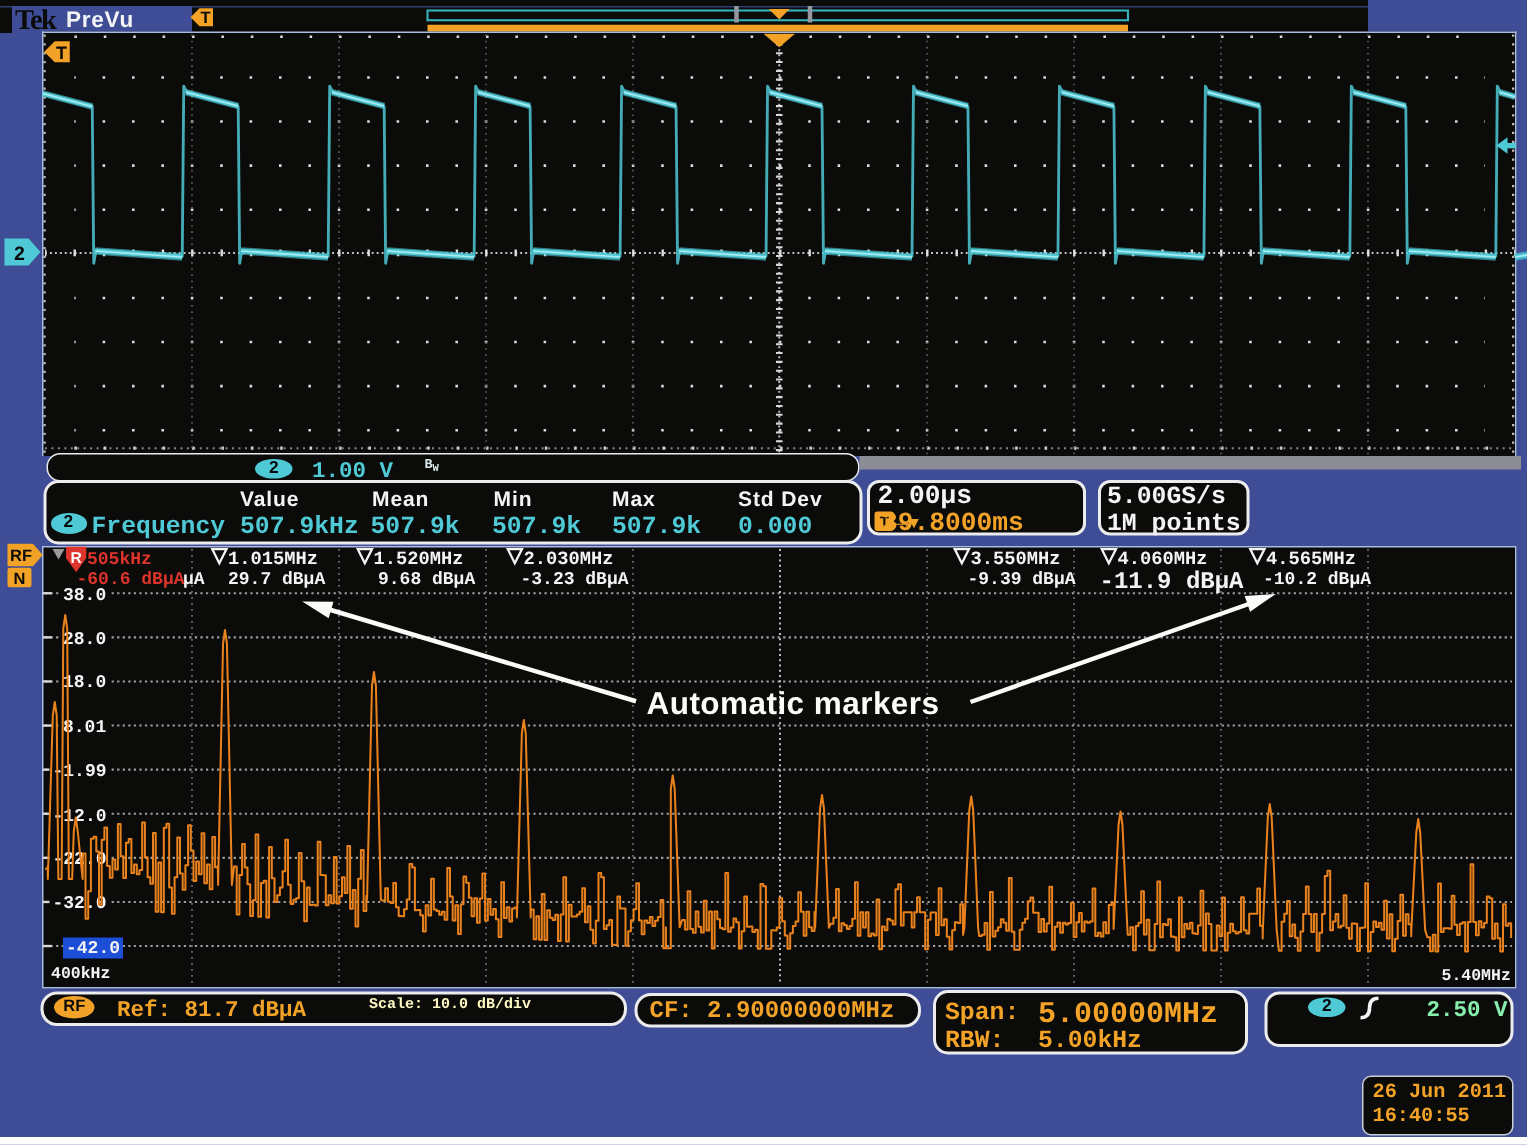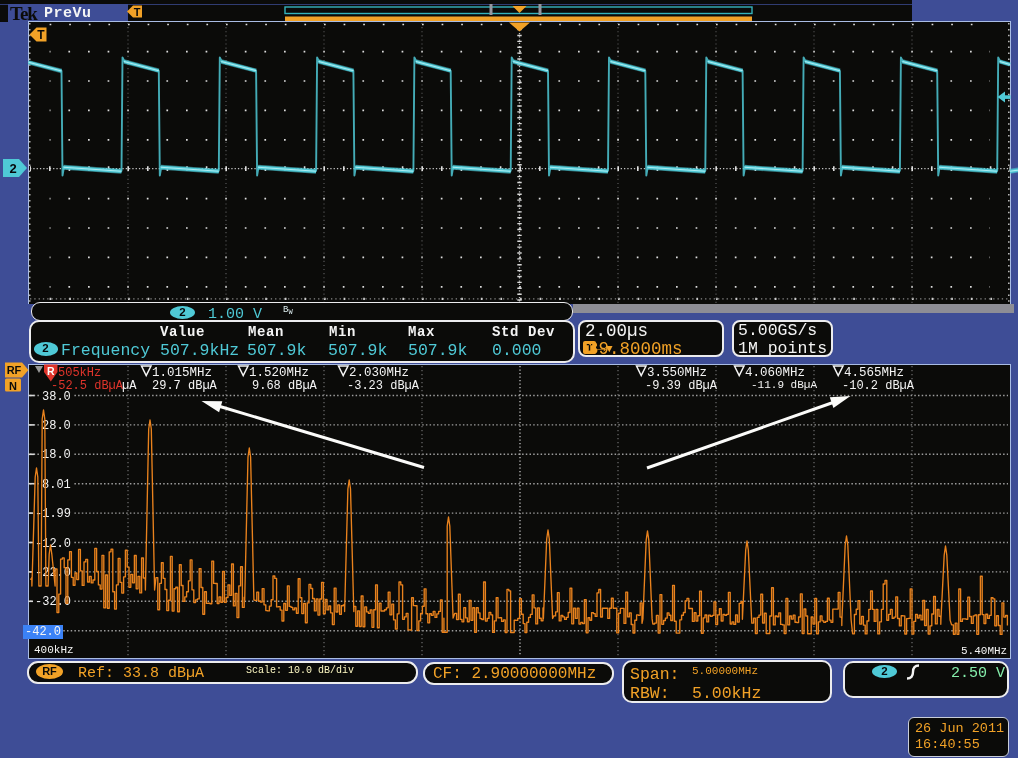--- a/index.html
+++ b/index.html
@@ -1,18 +1,18 @@
 <!DOCTYPE html>
 <html><head><meta charset="utf-8">
 <style>
 html,body{margin:0;padding:0;width:1018px;height:763px;background:#FFFFFF;overflow:hidden}
 *{box-sizing:border-box}
 .abs{position:absolute}
-.mono{font-family:"Liberation Mono",monospace;font-weight:normal}
-.sans{font-family:Liberation Mono, monospace;font-weight:bold}
+.mono{font-family:"Liberation Mono",monospace;font-weight:bold}
+.sans{font-family:Liberation Sans, sans-serif;font-weight:bold}
 #scope{position:absolute;left:0;top:0;width:1018px;height:758px;background:#3E4D96}
 .obox{position:absolute;background:#0B0B09;border:2px solid #ECECEE;border-radius:9px;color:#F2A227}
 .badge{position:absolute;background:#4FC9D6;border-radius:50%;color:#06080a;text-align:center;font-family:"Liberation Sans",sans-serif;font-weight:bold}
 </style></head>
 <body>
 <div id="scope">
 
   <div class="abs" style="left:0;top:0;width:912px;height:22px;background:#0B0B09"></div>
   <div class="abs" style="left:0;top:4px;width:912px;height:1px;background:#3E4D96;opacity:.75"></div>
   <div class="abs" style="left:8px;top:4px;width:120px;height:18px;background:#3E4D96"></div>
@@ -142,21 +142,21 @@
 
   <div class="abs mono" style="top:0;left:0;width:80px;color:#F4F4F4;font-size:12px">
     <span class="abs" style="left:40px;top:389.5px;background:#0B0B09;padding:0 2px">38.0</span>
     <span class="abs" style="left:40px;top:418.9px;background:#0B0B09;padding:0 2px">28.0</span>
     <span class="abs" style="left:40px;top:448.3px;background:#0B0B09;padding:0 2px">18.0</span>
     <span class="abs" style="left:40px;top:477.7px;background:#0B0B09;padding:0 2px">8.01</span>
     <span class="abs" style="left:33px;top:507.1px;background:#0B0B09;padding:0 2px">-1.99</span>
     <span class="abs" style="left:33px;top:536.5px;background:#0B0B09;padding:0 2px">-12.0</span>
     <span class="abs" style="left:33px;top:565.9px;background:#0B0B09;padding:0 2px">-22.0</span>
     <span class="abs" style="left:33px;top:595.3px;background:#0B0B09;padding:0 2px">-32.0</span>
-    <span class="abs" style="left:23px;top:624.7px;background:#3b82f6;padding:0 2px">-42.0</span>
+    <span class="abs" style="left:42px;top:624.7px;background:#1d4ed8;padding:0 2px">-42.0</span>
   </div>
   <svg class="abs" style="left:0;top:0" width="1018" height="763" viewBox="0 0 1018 763">
     <polyline points="30.0,579.1 31.8,579.1 31.8,577.4 31.9,586.0 35.2,477.0 36.5,468.0 37.8,477.0 38.9,586.0 41.1,586.0 42.2,419.0 43.5,410.0 44.8,419.0 45.9,586.0 48.1,586.0 49.2,554.0 50.5,545.0 51.8,554.0 55.1,586.0 55.2,569.0 57.0,569.0 57.0,612.5 58.8,612.5 58.8,594.1 60.6,594.1 60.6,559.1 62.4,559.1 62.4,557.9 64.2,557.9 64.2,567.7 66.0,567.7 66.0,603.2 67.8,603.2 67.8,559.9 69.6,559.9 69.6,551.6 71.4,551.6 71.4,577.3 73.2,577.3 73.2,585.2 75.0,585.2 75.0,573.0 76.8,573.0 76.8,579.6 78.6,579.6 78.6,549.4 80.4,549.4 80.4,570.9 82.2,570.9 82.2,585.4 84.0,585.4 84.0,561.9 85.8,561.9 85.8,559.3 87.6,559.3 87.6,582.0 89.4,582.0 89.4,576.3 91.2,576.3 91.2,582.9 93.0,582.9 93.0,580.0 94.8,580.0 94.8,548.4 96.6,548.4 96.6,571.5 98.4,571.5 98.4,584.9 100.2,584.9 100.2,589.1 102.0,589.1 102.0,555.3 103.8,555.3 103.8,607.8 105.6,607.8 105.6,575.0 107.4,575.0 107.4,608.2 109.2,608.2 109.2,551.8 111.0,551.8 111.0,549.2 112.8,549.2 112.8,591.7 114.6,591.7 114.6,609.1 116.4,609.1 116.4,584.9 118.2,584.9 118.2,558.3 120.0,558.3 120.0,582.3 121.8,582.3 121.8,593.1 123.6,593.1 123.6,576.8 125.4,576.8 125.4,550.2 127.2,550.2 127.2,567.1 129.0,567.1 129.0,587.3 130.8,587.3 130.8,574.3 132.6,574.3 132.6,582.8 134.4,582.8 134.4,555.5 136.2,555.5 136.2,588.8 138.0,588.8 138.0,576.3 139.8,576.3 139.8,592.9 141.6,592.9 141.6,558.0 143.4,558.0 143.4,578.1 145.2,578.1 145.2,577.4 145.4,590.0 148.7,429.0 150.0,420.0 151.3,429.0 154.6,590.0 156.0,577.6 157.8,577.6 157.8,609.7 159.6,609.7 159.6,583.3 161.4,583.3 161.4,562.7 163.2,562.7 163.2,578.3 165.0,578.3 165.0,589.5 166.8,589.5 166.8,610.6 168.6,610.6 168.6,600.2 170.4,600.2 170.4,556.4 172.2,556.4 172.2,611.1 174.0,611.1 174.0,588.7 175.8,588.7 175.8,587.2 177.6,587.2 177.6,611.7 179.4,611.7 179.4,564.7 181.2,564.7 181.2,585.5 183.0,585.5 183.0,601.4 184.8,601.4 184.8,596.9 186.6,596.9 186.6,591.7 188.4,591.7 188.4,580.8 190.2,580.8 190.2,559.9 192.0,559.9 192.0,589.8 193.8,589.8 193.8,602.6 195.6,602.6 195.6,599.8 197.4,599.8 197.4,598.9 199.2,598.9 199.2,568.6 201.0,568.6 201.0,587.5 202.8,587.5 202.8,614.2 204.6,614.2 204.6,591.7 206.4,591.7 206.4,603.4 208.2,603.4 208.2,603.2 210.0,603.2 210.0,603.7 211.8,603.7 211.8,561.1 213.6,561.1 213.6,583.4 215.4,583.4 215.4,583.5 217.2,583.5 217.2,603.5 219.0,603.5 219.0,596.8 220.8,596.8 220.8,602.2 222.6,602.2 222.6,571.3 224.4,571.3 224.4,602.3 226.2,602.3 226.2,597.5 228.0,597.5 228.0,584.8 229.8,584.8 229.8,595.4 231.6,595.4 231.6,564.0 233.4,564.0 233.4,605.9 235.2,605.9 235.2,593.3 237.0,593.3 237.0,617.6 238.8,617.6 238.8,585.9 240.6,585.9 240.6,566.7 242.4,566.7 242.4,607.4 244.2,607.4 244.2,597.2 244.7,599.9 248.0,457.0 249.3,448.0 250.6,457.0 253.9,599.9 255.0,600.4 256.8,600.4 256.8,592.1 258.6,592.1 258.6,601.2 260.4,601.2 260.4,602.0 262.2,602.0 262.2,588.6 264.0,588.6 264.0,604.8 265.8,604.8 265.8,610.6 267.6,610.6 267.6,610.9 269.4,610.9 269.4,606.1 271.2,606.1 271.2,599.7 273.0,599.7 273.0,576.0 274.8,576.0 274.8,578.4 276.6,578.4 276.6,606.9 278.4,606.9 278.4,606.6 280.2,606.6 280.2,610.1 282.0,610.1 282.0,621.0 283.8,621.0 283.8,603.5 285.6,603.5 285.6,610.3 287.4,610.3 287.4,585.8 289.2,585.8 289.2,606.4 291.0,606.4 291.0,607.3 292.8,607.3 292.8,609.8 294.6,609.8 294.6,607.9 296.4,607.9 296.4,613.2 298.2,613.2 298.2,578.7 300.0,578.7 300.0,597.7 301.8,597.7 301.8,613.6 303.6,613.6 303.6,603.5 305.4,603.5 305.4,622.7 307.2,622.7 307.2,602.9 309.0,602.9 309.0,584.4 310.8,584.4 310.8,588.5 312.6,588.5 312.6,598.5 314.4,598.5 314.4,610.9 316.2,610.9 316.2,598.8 318.0,598.8 318.0,615.1 319.8,615.1 319.8,599.0 321.6,599.0 321.6,582.4 323.4,582.4 323.4,613.7 325.2,613.7 325.2,599.4 327.0,599.4 327.0,609.9 328.8,609.9 328.8,606.0 330.6,606.0 330.6,612.8 332.4,612.8 332.4,624.6 334.2,624.6 334.2,588.1 336.0,588.1 336.0,612.0 337.8,612.0 337.8,604.9 339.6,604.9 339.6,614.3 341.4,614.3 341.4,605.7 343.2,605.7 343.2,605.0 344.6,605.0 344.6,611.6 347.9,489.0 349.2,480.0 350.5,489.0 353.8,611.6 354.0,606.4 355.8,606.4 355.8,626.2 357.6,626.2 357.6,610.9 359.4,610.9 359.4,626.5 361.2,626.5 361.2,596.0 363.0,596.0 363.0,626.7 364.8,626.7 364.8,606.9 366.6,606.9 366.6,611.9 368.4,611.9 368.4,613.3 370.2,613.3 370.2,609.8 372.0,609.8 372.0,627.3 373.8,627.3 373.8,609.7 375.6,609.7 375.6,584.8 377.4,584.8 377.4,627.7 379.2,627.7 379.2,603.2 381.0,603.2 381.0,611.0 382.8,611.0 382.8,611.0 384.6,611.0 384.6,609.7 386.4,609.7 386.4,607.8 388.2,607.8 388.2,592.1 390.0,592.1 390.0,614.8 391.8,614.8 391.8,604.1 393.6,604.1 393.6,619.9 395.4,619.9 395.4,629.0 397.2,629.0 397.2,613.8 399.0,613.8 399.0,582.0 400.8,582.0 400.8,584.9 402.6,584.9 402.6,619.3 404.4,619.3 404.4,616.9 406.2,616.9 406.2,613.3 408.0,613.3 408.0,629.9 409.8,629.9 409.8,630.0 411.6,630.0 411.6,597.7 413.4,597.7 413.4,605.6 415.2,605.6 415.2,605.7 417.0,605.7 417.0,630.5 418.8,630.5 418.8,620.9 420.6,620.9 420.6,613.5 422.4,613.5 422.4,606.2 424.2,606.2 424.2,588.8 426.0,588.8 426.0,613.7 427.8,613.7 427.8,622.8 429.6,622.8 429.6,613.7 431.4,613.7 431.4,615.3 433.2,615.3 433.2,611.4 435.0,611.4 435.0,617.4 436.8,617.4 436.8,613.9 438.6,613.9 438.6,611.4 440.4,611.4 440.4,600.0 442.2,600.0 442.2,632.2 443.9,632.2 443.9,618.1 444.0,632.2 447.2,632.2 447.2,526.0 448.5,517.0 449.8,526.0 453.0,615.6 453.1,618.1 454.8,613.3 456.6,613.3 456.6,619.6 458.4,619.6 458.4,594.2 460.2,594.2 460.2,619.4 462.0,619.4 462.0,621.8 463.8,621.8 463.8,607.6 465.6,607.6 465.6,617.9 467.4,617.9 467.4,621.7 469.2,621.7 469.2,600.5 471.0,600.5 471.0,620.3 472.8,620.3 472.8,607.7 474.6,607.7 474.6,632.3 476.4,632.3 476.4,607.7 478.2,607.7 478.2,612.9 480.0,612.9 480.0,618.6 481.8,618.6 481.8,619.5 483.6,619.5 483.6,582.0 485.4,582.0 485.4,621.1 487.2,621.1 487.2,618.4 489.0,618.4 489.0,612.4 490.8,612.4 490.8,614.8 492.6,614.8 492.6,632.4 494.4,632.4 494.4,620.9 496.2,620.9 496.2,597.7 498.0,597.7 498.0,617.9 499.8,617.9 499.8,617.7 501.6,617.7 501.6,621.4 503.4,621.4 503.4,619.8 505.2,619.8 505.2,632.5 507.0,632.5 507.0,589.3 508.8,589.3 508.8,590.8 510.6,590.8 510.6,632.5 512.4,632.5 512.4,632.5 514.2,632.5 514.2,620.2 516.0,620.2 516.0,620.3 517.8,620.3 517.8,618.3 519.6,618.3 519.6,598.6 521.4,598.6 521.4,614.2 523.2,614.2 523.2,623.6 525.0,623.6 525.0,632.5 526.8,632.5 526.8,622.2 528.6,622.2 528.6,617.4 530.4,617.4 530.4,614.4 532.2,614.4 532.2,594.9 534.0,594.9 534.0,607.9 535.8,607.9 535.8,623.9 537.6,623.9 537.6,607.9 539.4,607.9 539.4,618.2 541.2,618.2 541.2,620.7 543.0,620.7 543.0,608.0 543.4,618.5 546.7,539.0 548.0,530.0 549.3,539.0 552.6,618.5 553.8,615.9 555.6,615.9 555.6,611.8 557.4,611.8 557.4,592.6 559.2,592.6 559.2,620.9 561.0,620.9 561.0,615.5 562.8,615.5 562.8,616.9 564.6,616.9 564.6,619.4 566.4,619.4 566.4,617.3 568.2,617.3 568.2,612.5 570.0,612.5 570.0,588.2 571.8,588.2 571.8,623.8 573.6,623.8 573.6,608.1 575.4,608.1 575.4,618.4 577.2,618.4 577.2,608.1 579.0,608.1 579.0,624.1 580.8,624.1 580.8,622.3 582.6,622.3 582.6,623.6 584.4,623.6 584.4,599.6 586.2,599.6 586.2,632.8 588.0,632.8 588.0,617.7 589.8,617.7 589.8,620.2 591.6,620.2 591.6,612.6 593.4,612.6 593.4,613.6 595.2,613.6 595.2,616.4 597.0,616.4 597.0,592.9 598.8,592.9 598.8,589.5 600.6,589.5 600.6,617.0 602.4,617.0 602.4,608.2 604.2,608.2 604.2,608.2 606.0,608.2 606.0,608.2 607.8,608.2 607.8,618.4 609.6,618.4 609.6,608.2 611.4,608.2 611.4,598.2 613.2,598.2 613.2,608.2 615.0,608.2 615.0,608.2 616.8,608.2 616.8,632.9 618.6,632.9 618.6,613.2 620.4,613.2 620.4,608.3 622.2,608.3 622.2,608.3 624.0,608.3 624.0,623.4 625.8,623.4 625.8,592.1 627.6,592.1 627.6,616.9 629.4,616.9 629.4,612.9 631.2,612.9 631.2,624.5 633.0,624.5 633.0,633.0 634.8,633.0 634.8,620.2 636.6,620.2 636.6,614.9 638.4,614.9 638.4,615.3 640.2,615.3 640.2,602.8 642.0,602.8 642.0,623.3 642.9,618.9 646.2,540.0 647.5,531.0 648.8,540.0 652.1,618.9 652.8,624.0 654.6,624.0 654.6,623.1 656.4,623.1 656.4,615.4 658.2,615.4 658.2,633.1 660.0,633.1 660.0,594.6 661.8,594.6 661.8,624.3 663.6,624.3 663.6,620.5 665.4,620.5 665.4,618.1 667.2,618.1 667.2,612.8 669.0,612.8 669.0,615.2 670.8,615.2 670.8,620.5 672.6,620.5 672.6,585.3 674.4,585.3 674.4,621.2 676.2,621.2 676.2,633.1 678.0,633.1 678.0,633.1 679.8,633.1 679.8,619.8 681.6,619.8 681.6,615.2 683.4,615.2 683.4,612.5 685.2,612.5 685.2,600.8 687.0,600.8 687.0,598.4 688.8,598.4 688.8,608.5 690.6,608.5 690.6,608.5 692.4,608.5 692.4,621.4 694.2,621.4 694.2,612.7 696.0,612.7 696.0,621.0 697.8,621.0 697.8,615.7 699.6,615.7 699.6,591.1 701.4,591.1 701.4,633.2 703.2,633.2 703.2,617.8 705.0,617.8 705.0,615.0 706.8,615.0 706.8,621.9 708.6,621.9 708.6,615.1 710.4,615.1 710.4,616.4 712.2,616.4 712.2,615.4 714.0,615.4 714.0,601.8 715.8,601.8 715.8,624.6 717.6,624.6 717.6,614.9 719.4,614.9 719.4,608.7 721.2,608.7 721.2,621.0 723.0,621.0 723.0,614.4 724.8,614.4 724.8,615.2 726.6,615.2 726.6,614.3 728.4,614.3 728.4,592.3 730.2,592.3 730.2,624.0 732.0,624.0 732.0,621.9 733.8,621.9 733.8,624.4 735.6,624.4 735.6,614.9 737.4,614.9 737.4,622.1 739.2,622.1 739.2,603.3 741.0,603.3 741.0,601.7 742.4,601.7 742.4,619.3 745.7,550.0 747.0,541.0 748.3,550.0 751.6,619.3 751.8,623.1 753.6,623.1 753.6,618.1 755.4,618.1 755.4,633.5 757.2,633.5 757.2,617.4 759.0,617.4 759.0,615.1 760.8,615.1 760.8,594.2 762.6,594.2 762.6,623.0 764.4,623.0 764.4,613.2 766.2,613.2 766.2,633.5 768.0,633.5 768.0,633.5 769.8,633.5 769.8,616.0 771.6,616.0 771.6,587.7 773.4,587.7 773.4,624.9 775.2,624.9 775.2,616.0 777.0,616.0 777.0,616.7 778.8,616.7 778.8,612.8 780.6,612.8 780.6,624.4 782.4,624.4 782.4,624.8 784.2,624.8 784.2,633.6 786.0,633.6 786.0,598.4 787.8,598.4 787.8,624.9 789.6,624.9 789.6,616.0 791.4,616.0 791.4,619.1 793.2,619.1 793.2,615.1 795.0,615.1 795.0,622.2 796.8,622.2 796.8,622.6 798.6,622.6 798.6,617.0 800.4,617.0 800.4,593.9 802.2,593.9 802.2,633.6 804.0,633.6 804.0,609.0 805.8,609.0 805.8,616.0 807.6,616.0 807.6,633.7 809.4,633.7 809.4,633.7 811.2,633.7 811.2,617.0 813.0,617.0 813.0,624.1 814.8,624.1 814.8,598.4 816.6,598.4 816.6,633.7 818.4,633.7 818.4,621.9 820.2,621.9 820.2,615.9 822.0,615.9 822.0,620.8 823.8,620.8 823.8,622.4 825.6,622.4 825.6,621.4 827.4,621.4 827.4,598.2 829.2,598.2 829.2,620.1 831.0,620.1 831.0,622.3 832.8,622.3 832.8,609.1 834.6,609.1 834.6,609.1 836.4,609.1 836.4,609.1 838.2,609.1 838.2,592.4 840.0,592.4 840.0,617.1 841.8,617.1 841.8,625.6 841.9,619.7 845.2,545.0 846.5,536.0 847.8,545.0 851.1,619.7 852.6,633.8 854.4,633.8 854.4,614.5 856.2,614.5 856.2,609.2 858.0,609.2 858.0,600.7 859.8,600.7 859.8,624.1 861.6,624.1 861.6,616.4 863.4,616.4 863.4,625.1 865.2,625.1 865.2,633.9 867.0,633.9 867.0,621.0 868.8,621.0 868.8,609.3 870.6,609.3 870.6,591.0 872.4,591.0 872.4,609.3 874.2,609.3 874.2,621.4 876.0,621.4 876.0,609.3 877.8,609.3 877.8,633.9 879.6,633.9 879.6,621.8 881.4,621.8 881.4,609.3 883.2,609.3 883.2,584.0 885.0,584.0 885.0,580.5 886.8,580.5 886.8,620.2 888.6,620.2 888.6,614.3 890.4,614.3 890.4,609.3 892.2,609.3 892.2,618.4 894.0,618.4 894.0,617.1 895.8,617.1 895.8,596.8 897.6,596.8 897.6,618.5 899.4,618.5 899.4,625.9 901.2,625.9 901.2,615.7 903.0,615.7 903.0,615.8 904.8,615.8 904.8,634.0 906.6,634.0 906.6,618.6 908.4,618.6 908.4,618.4 910.2,618.4 910.2,588.8 912.0,588.8 912.0,634.1 913.8,634.1 913.8,621.4 915.6,621.4 915.6,614.4 917.4,614.4 917.4,618.0 919.2,618.0 919.2,615.1 921.0,615.1 921.0,619.9 922.8,619.9 922.8,600.5 924.6,600.5 924.6,625.6 926.4,625.6 926.4,609.5 928.2,609.5 928.2,634.1 930.0,634.1 930.0,625.8 931.8,625.8 931.8,614.0 933.6,614.0 933.6,596.5 935.4,596.5 935.4,623.9 937.2,623.9 937.2,609.5 939.0,609.5 939.0,616.2 940.8,616.2 940.8,624.2 940.9,620.1 944.2,555.0 945.5,546.0 946.8,555.0 950.1,620.1 951.6,624.9 953.4,624.9 953.4,634.2 955.2,634.2 955.2,623.1 957.0,623.1 957.0,634.3 958.8,634.3 958.8,589.0 960.6,589.0 960.6,621.4 962.4,621.4 962.4,618.8 964.2,618.8 964.2,618.9 966.0,618.9 966.0,619.2 967.8,619.2 967.8,597.1 969.6,597.1 969.6,616.5 971.4,616.5 971.4,623.4 973.2,623.4 973.2,615.8 975.0,615.8 975.0,614.9 976.8,614.9 976.8,634.3 978.6,634.3 978.6,614.7 980.4,614.7 980.4,576.2 982.2,576.2 982.2,614.6 984.0,614.6 984.0,623.5 985.8,623.5 985.8,614.2 987.6,614.2 987.6,618.4 989.4,618.4 989.4,615.3 991.2,615.3 991.2,597.7 993.0,597.7 993.0,598.9 994.8,598.9 994.8,625.8 996.6,625.8 996.6,615.7 998.4,615.7 998.4,625.5 1000.2,625.5 1000.2,634.4 1002.0,634.4 1002.0,602.8 1003.8,602.8 1003.8,617.1 1005.6,617.1 1005.6,615.5 1007.4,615.5 1007.4,625.4" fill="none" stroke="#E9821D" stroke-width="1.35" stroke-linejoin="round"></polyline>
     <polygon points="141.5,366 151.0,366 146.2,375.5" fill="#0B0B09" stroke="#F4F4F4" stroke-width="1.5"></polygon>
     <polygon points="238.5,366 248.0,366 243.2,375.5" fill="#0B0B09" stroke="#F4F4F4" stroke-width="1.5"></polygon>
     <polygon points="338.5,366 348.0,366 343.2,375.5" fill="#0B0B09" stroke="#F4F4F4" stroke-width="1.5"></polygon>
     <polygon points="636.5,366 646.0,366 641.2,375.5" fill="#0B0B09" stroke="#F4F4F4" stroke-width="1.5"></polygon>
     <polygon points="734.5,366 744.0,366 739.2,375.5" fill="#0B0B09" stroke="#F4F4F4" stroke-width="1.5"></polygon>
     <polygon points="833.5,366 843.0,366 838.2,375.5" fill="#0B0B09" stroke="#F4F4F4" stroke-width="1.5"></polygon>
     <polygon points="35,366 43,366 39,373" fill="#9a9a9a"></polygon>
@@ -172,51 +172,52 @@
   </svg>
 
   <svg class="abs" style="left:0;top:358px" width="34" height="36" viewBox="0 0 34 36">
     <polygon points="5,4.5 22,4.5 28.5,12 22,19.5 5,19.5" fill="#F2A227"></polygon>
     <text x="14" y="16" font-family="Liberation Sans" font-weight="bold" font-size="11" fill="#0B0B09" text-anchor="middle">RF</text>
     <rect x="5" y="20.5" width="16" height="13" rx="1.5" fill="#F2A227"></rect>
     <text x="13" y="31.5" font-family="Liberation Sans" font-weight="bold" font-size="11" fill="#0B0B09" text-anchor="middle">N</text>
   </svg>
 
   <div class="abs mono" style="left:58px;top:366px;color:#DF342B;font-size:12px">505kHz</div>
-  <div class="abs mono" style="left:51px;top:378.5px;color:#DF342B;font-size:12px">-52.5 dBµA</div>
+  <div class="abs mono" style="left:51px;top:378.5px;color:#DF342B;font-size:12px">-60.6 dBµA</div>
   <div class="abs mono" style="left:122px;top:378.5px;color:#F4F4F4;font-size:12px">µA</div>
   <div class="abs mono" style="top:0;left:0;width:1018px;color:#F4F4F4;font-size:12.5px">
     <span class="abs" style="left:152px;top:366px">1.015MHz</span>
     <span class="abs" style="left:152px;top:378.5px;font-size:12px">29.7 dBµA</span>
     <span class="abs" style="left:249px;top:366px">1.520MHz</span>
     <span class="abs" style="left:252px;top:378.5px;font-size:12px">9.68 dBµA</span>
     <span class="abs" style="left:349px;top:366px">2.030MHz</span>
     <span class="abs" style="left:347px;top:378.5px;font-size:12px">-3.23 dBµA</span>
     <span class="abs" style="left:647px;top:366px">3.550MHz</span>
     <span class="abs" style="left:645px;top:378.5px;font-size:12px">-9.39 dBµA</span>
     <span class="abs" style="left:745px;top:366px">4.060MHz</span>
-    <span class="abs" style="left:751px;top:378.5px;font-size:11px">-11.9 dBµA</span>
+    <span class="abs" style="left:733px;top:378.5px;font-size:16px">-11.9 dBµA</span>
     <span class="abs" style="left:844px;top:366px">4.565MHz</span>
     <span class="abs" style="left:842px;top:378.5px;font-size:12px">-10.2 dBµA</span>
   </div>
   <div class="abs mono" style="left:34px;top:644px;color:#F4F4F4;font-size:11px">400kHz</div>
   <div class="abs mono" style="left:961px;top:645px;color:#F4F4F4;font-size:11px">5.40MHz</div>
 
+  <div class="abs sans" style="left:431px;top:458px;color:#FBFBF9;font-size:21px;letter-spacing:0.3px">Automatic markers</div>
 
   <div class="obox" style="left:27px;top:661px;width:391px;height:23px;border-radius:11px"></div>
   <div class="abs" style="left:36px;top:664px;width:27px;height:15px;background:#F2A227;border-radius:50%;color:#0B0B09;text-align:center;font-family:'Liberation Sans';font-weight:bold;font-size:11px;line-height:15px">RF</div>
-  <div class="abs mono" style="left:78px;top:665px;color:#F2A227;font-size:15px">Ref: 33.8 dBµA</div>
+  <div class="abs mono" style="left:78px;top:665px;color:#F2A227;font-size:15px">Ref: 81.7 dBµA</div>
   <div class="abs mono" style="left:246px;top:665px;color:#fef9c3;font-size:10px">Scale: 10.0 dB/div</div>
 
   <div class="obox" style="left:423px;top:662px;width:191px;height:23px;border-radius:11px"></div>
   <div class="abs mono" style="left:433px;top:665px;color:#F2A227;font-size:16px">CF: 2.90000000MHz</div>
 
   <div class="obox" style="left:622px;top:660px;width:210px;height:43px;border-radius:10px"></div>
   <div class="abs mono" style="left:630px;top:664.5px;color:#F2A227;font-size:16.5px">Span:</div>
-  <div class="abs mono" style="left:692px;top:664.5px;color:#F2A227;font-size:11px">5.00000MHz</div>
+  <div class="abs mono" style="left:692px;top:664.5px;color:#F2A227;font-size:20px">5.00000MHz</div>
   <div class="abs mono" style="left:630px;top:684px;color:#F2A227;font-size:16.5px">RBW:</div>
   <div class="abs mono" style="left:692px;top:684px;color:#F2A227;font-size:16.5px">5.00kHz</div>
 
   <div class="obox" style="left:843px;top:661px;width:166px;height:37px;border-radius:10px"></div>
   <div class="badge" style="left:872px;top:664.5px;width:25px;height:13.5px;font-size:11.5px;line-height:13.5px">2</div>
   <svg class="abs" style="left:905px;top:662px" width="22" height="20" viewBox="0 0 22 20">
     <path d="M2,16.5 Q8,16.5 8,10 Q8,3.5 14,3.5" fill="none" stroke="#F4F4F4" stroke-width="2.4"></path>
   </svg>
   <div class="abs mono" style="left:951px;top:664.5px;color:#86efac;font-size:15px">2.50 V</div>
 

